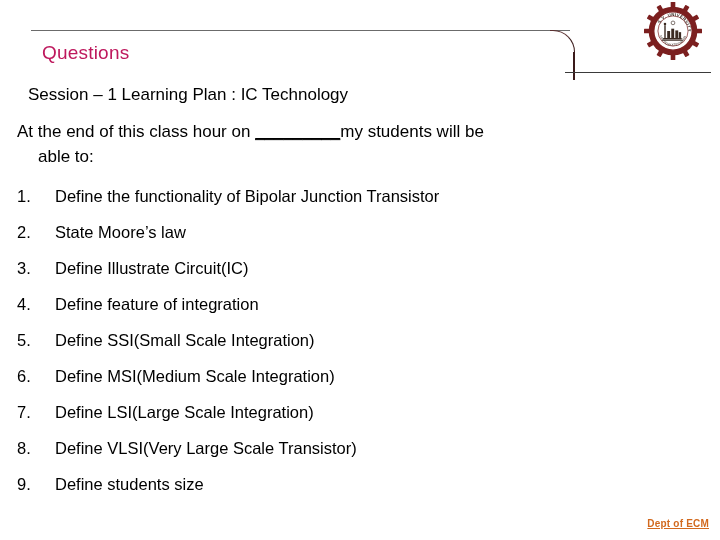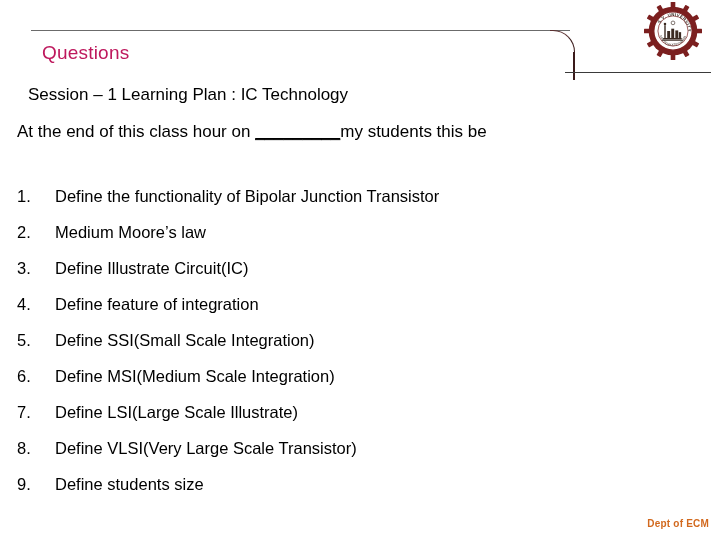--- a/index.html
+++ b/index.html
@@ -142,20 +142,21 @@
   
   .footer {
     position: absolute;
     right: 11px;
     top: 518px;
     font-size: 10px;
     font-weight: bold;
     color: #D2691E;
     letter-spacing: 0.2px;
     white-space: nowrap;
+    text-decoration: underline;
   }
 </style>
 </head>
 <body>
 
 <div id="slide">
 
   <div class="deco-top-line"></div>
   <div class="deco-corner"></div>
   <div class="deco-vert-line"></div>
@@ -206,51 +207,52 @@
         <textPath href="#arcBot" startOffset="8%">SRI VENKATESWARA</textPath>
       </text>
     </svg>
   </div>
 
   <div class="slide-title">Questions</div>
 
   <div class="session-line">Session – 1  Learning Plan :  IC Technology</div>
 
   <div class="intro">
-    <span>At the end of this class hour on </span><span class="blank">_________</span><span>my students this be</span>
+    <span>At the end of this class hour on </span><span class="blank">_________</span><span>my students will be</span>
+    <span class="intro-line2">able to:</span>
   </div>
 
   <div class="objectives">
     <div class="obj-item">
       <span class="obj-num">1.</span>
       <span class="obj-text">Define the functionality of Bipolar Junction Transistor</span>
     </div>
     <div class="obj-item">
       <span class="obj-num">2.</span>
-      <span class="obj-text">Medium  Moore’s  law</span>
+      <span class="obj-text">State  Moore’s  law</span>
     </div>
     <div class="obj-item">
       <span class="obj-num">3.</span>
       <span class="obj-text">Define Illustrate Circuit(IC)</span>
     </div>
     <div class="obj-item">
       <span class="obj-num">4.</span>
       <span class="obj-text">Define feature of integration</span>
     </div>
     <div class="obj-item">
       <span class="obj-num">5.</span>
       <span class="obj-text">Define SSI(Small Scale Integration)</span>
     </div>
     <div class="obj-item">
       <span class="obj-num">6.</span>
       <span class="obj-text">Define MSI(Medium Scale Integration)</span>
     </div>
     <div class="obj-item">
       <span class="obj-num">7.</span>
-      <span class="obj-text">Define LSI(Large Scale Illustrate)</span>
+      <span class="obj-text">Define LSI(Large Scale Integration)</span>
     </div>
     <div class="obj-item">
       <span class="obj-num">8.</span>
       <span class="obj-text">Define VLSI(Very Large  Scale Transistor)</span>
     </div>
     <div class="obj-item">
       <span class="obj-num">9.</span>
       <span class="obj-text">Define students size</span>
     </div>
   </div>

